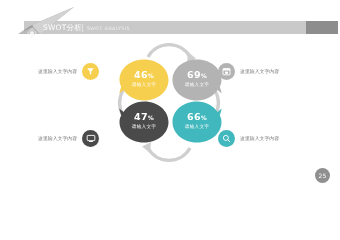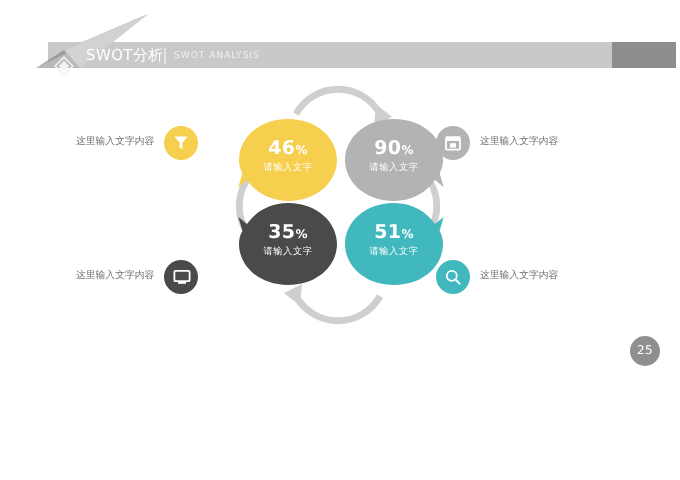--- a/index.html
+++ b/index.html
@@ -127,41 +127,41 @@
       <div class="pct"><span>46</span><span class="u">%</span></div>
       <div class="cap">请输入文字</div>
     </div>
 
     <div class="petal" id="petal-1">
       <svg width="52" height="44" viewBox="0 0 52 44">
         <path d="M26 1.5 C 41 1.5 50.5 11.5 50.5 22 C 50.5 24.3 50 26.5 48.8 28.5
                  L 50.8 35.5 L 46.5 32 C 42.5 38 35 42.5 26 42.5
                  C 11 42.5 1.5 32.5 1.5 22 C 1.5 11.5 11 1.5 26 1.5 Z" fill="#b3b3b3"></path>
       </svg>
-      <div class="pct"><span>90</span><span class="u">%</span></div>
+      <div class="pct"><span>69</span><span class="u">%</span></div>
       <div class="cap">请输入文字</div>
     </div>
 
     <div class="petal" id="petal-2">
       <svg width="52" height="44" viewBox="0 0 52 44">
         <path d="M26 42.5 C 41 42.5 50.5 32.5 50.5 22 C 50.5 11.5 41 1.5 26 1.5
                  C 17 1.5 9.5 6 5.5 12 L 1.2 8.5 L 3.2 15.5 C 2 17.5 1.5 19.7 1.5 22
                  C 1.5 32.5 11 42.5 26 42.5 Z" fill="#4a4a4a"></path>
       </svg>
-      <div class="pct"><span>35</span><span class="u">%</span></div>
+      <div class="pct"><span>47</span><span class="u">%</span></div>
       <div class="cap">请输入文字</div>
     </div>
 
     <div class="petal" id="petal-3">
       <svg width="52" height="44" viewBox="0 0 52 44">
         <path d="M26 42.5 C 41 42.5 50.5 32.5 50.5 22 C 50.5 19.7 50 17.5 48.8 15.5
                  L 50.8 8.5 L 46.5 12 C 42.5 6 35 1.5 26 1.5
                  C 11 1.5 1.5 11.5 1.5 22 C 1.5 32.5 11 42.5 26 42.5 Z" fill="#41b8bd"></path>
       </svg>
-      <div class="pct"><span>51</span><span class="u">%</span></div>
+      <div class="pct"><span>66</span><span class="u">%</span></div>
       <div class="cap">请输入文字</div>
     </div>
 
     <div class="sidelab" id="lab-0">
       <span class="txt">这里输入文字内容</span>
       <span class="icon-circle" style="background:#f6cf4e">
         <svg width="9" height="9" viewBox="0 0 9 9">
           <path d="M1.2 1.2 H7.8 L5.2 4.4 V7.6 L3.8 6.9 V4.4 Z" fill="#ffffff"></path>
         </svg>
       </span>

